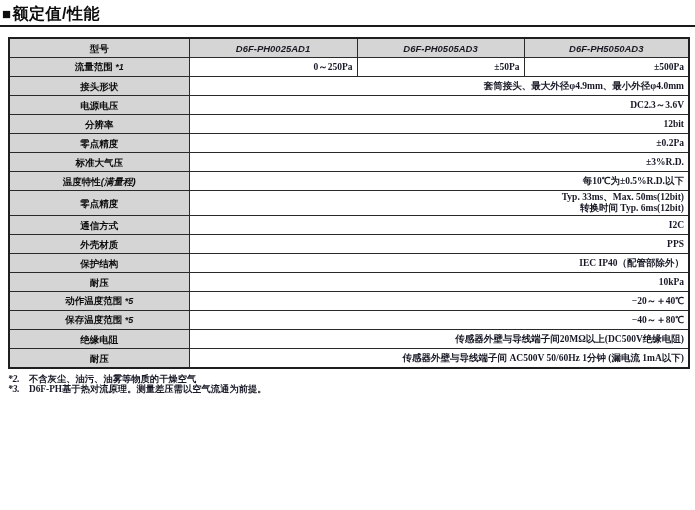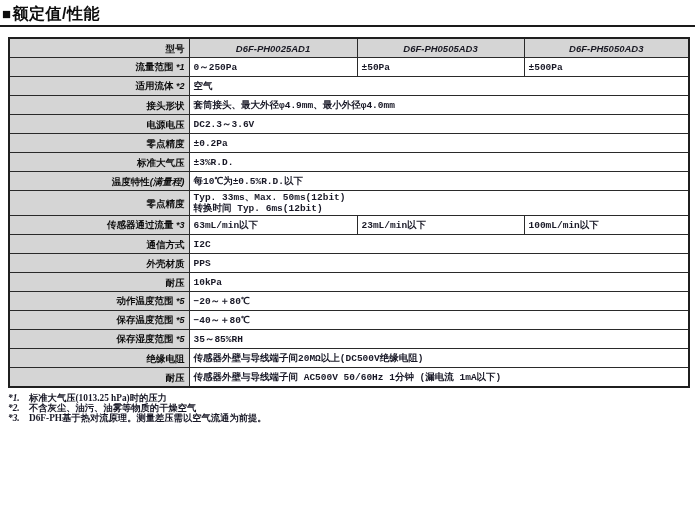--- a/index.html
+++ b/index.html
@@ -19,26 +19,26 @@
     border-collapse:collapse;table-layout:fixed;
     margin:10px 0 0 8px;width:680px;
     border:2px solid #1f1f1f;
   }
   table.spec td{
     border:1px solid #2a2a2a;
     font-size:9.5px;line-height:11px;height:16px;
     padding:1px 4px;overflow:hidden;white-space:nowrap;
   }
   td.lbl{
-    background:#d5d5d5;font-weight:bold;text-align:right;color:#0d0d0d;
+    background:#d5d5d5;font-weight:bold;text-align:center;color:#0d0d0d;
     font-family:"Liberation Sans","DejaVu Sans",sans-serif;
   }
   td.val{
-    text-align:left;font-weight:bold;color:#181826;
-    font-family:Liberation Mono, monospace;
+    text-align:right;font-weight:bold;color:#181826;
+    font-family:Liberation Serif, serif;
   }
   td.model{
     background:#d5d5d5;text-align:center;font-style:italic;font-weight:bold;
     color:#1a1a24;font-size:10px;margin-left:37px;
   }
   td.tall{height:27px;line-height:13px;}
   .mk{font-style:italic;font-weight:bold;font-size:9px;}
   .sfx{font-style:italic;font-weight:bold;}
   .footnotes{
     margin:5px 0 0 8px;
@@ -73,87 +73,80 @@
           <td class="model">D6F-PH0505AD3</td>
           <td class="model">D6F-PH5050AD3</td>
         </tr>
         <tr>
           <td class="lbl">流量范围<span class="mk"> *1</span></td>
           <td class="val">0～250Pa</td>
           <td class="val">±50Pa</td>
           <td class="val">±500Pa</td>
         </tr>
         <tr>
-          <td class="lbl">适用流体<span class="mk"> *2</span></td>
-          <td class="val" colspan="3">空气</td>
-        </tr>
-        <tr>
           <td class="lbl">接头形状</td>
           <td class="val" colspan="3">套筒接头、最大外径φ4.9mm、最小外径φ4.0mm</td>
         </tr>
         <tr>
           <td class="lbl">电源电压</td>
           <td class="val" colspan="3">DC2.3～3.6V</td>
+        </tr>
+        <tr>
+          <td class="lbl">分辨率</td>
+          <td class="val" colspan="3">12bit</td>
         </tr>
         <tr>
           <td class="lbl">零点精度</td>
           <td class="val" colspan="3">±0.2Pa</td>
         </tr>
         <tr>
           <td class="lbl">标准大气压</td>
           <td class="val" colspan="3">±3%R.D.</td>
         </tr>
         <tr>
           <td class="lbl">温度特性<span class="sfx">(满量程)</span></td>
           <td class="val" colspan="3">每10℃为±0.5%R.D.以下</td>
         </tr>
         <tr>
           <td class="lbl">零点精度</td>
           <td class="val tall" colspan="3">Typ. 33ms、Max. 50ms(12bit)<br>转换时间 Typ. 6ms(12bit)</td>
         </tr>
         <tr>
-          <td class="lbl">传感器通过流量<span class="mk"> *3</span></td>
-          <td class="val">63mL/min以下</td>
-          <td class="val">23mL/min以下</td>
-          <td class="val">100mL/min以下</td>
-        </tr>
-        <tr>
           <td class="lbl">通信方式</td>
           <td class="val" colspan="3">I2C</td>
         </tr>
         <tr>
           <td class="lbl">外壳材质</td>
           <td class="val" colspan="3">PPS</td>
         </tr>
         <tr>
+          <td class="lbl">保护结构</td>
+          <td class="val" colspan="3">IEC IP40（配管部除外）</td>
+        </tr>
+        <tr>
           <td class="lbl">耐压</td>
           <td class="val" colspan="3">10kPa</td>
         </tr>
         <tr>
           <td class="lbl">动作温度范围<span class="mk"> *5</span></td>
-          <td class="val" colspan="3">−20～＋80℃</td>
+          <td class="val" colspan="3">−20～＋40℃</td>
         </tr>
         <tr>
           <td class="lbl">保存温度范围<span class="mk"> *5</span></td>
           <td class="val" colspan="3">−40～＋80℃</td>
-        </tr>
-        <tr>
-          <td class="lbl">保存湿度范围<span class="mk"> *5</span></td>
-          <td class="val" colspan="3">35～85%RH</td>
         </tr>
         <tr>
           <td class="lbl">绝缘电阻</td>
           <td class="val" colspan="3">传感器外壁与导线端子间20MΩ以上(DC500V绝缘电阻)</td>
         </tr>
         <tr>
           <td class="lbl">耐压</td>
           <td class="val" colspan="3">传感器外壁与导线端子间 AC500V  50/60Hz 1分钟 (漏电流 1mA以下)</td>
         </tr>
       </tbody>
   </table>
 
   <div class="footnotes" id="footnotes">
-      <div class="fn"><span class="fn-mk">*1.</span><span class="fn-tx">标准大气压(1013.25 hPa)时的压力</span></div>
       <div class="fn"><span class="fn-mk">*2.</span><span class="fn-tx">不含灰尘、油污、油雾等物质的干燥空气</span></div>
       <div class="fn"><span class="fn-mk">*3.</span><span class="fn-tx">D6F-PH基于热对流原理。测量差压需以空气流通为前提。</span></div>
     </div>
 
 </div>
 
 </body></html>

